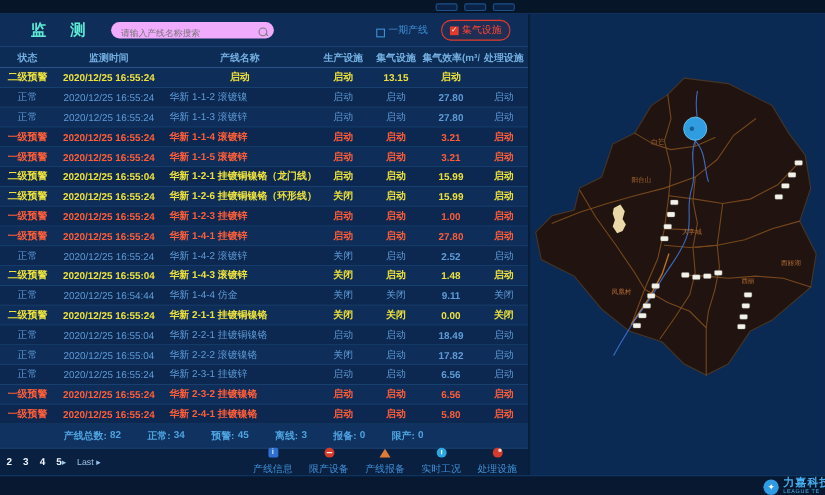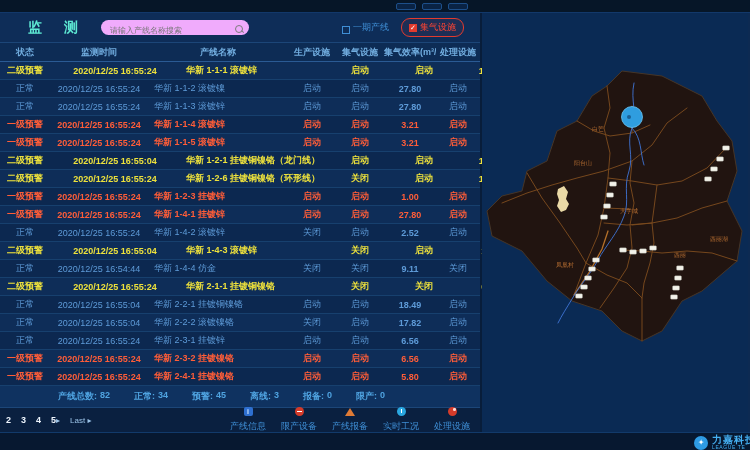--- a/index.html
+++ b/index.html
@@ -38,21 +38,21 @@
   .thead, .tr { display:grid; grid-template-columns:50px 98px 140px 48px 48px 52px 44px; align-items:center; }
   .thead { height:19px; color:#72aee0; font-size:9px; font-weight:bold; background:#0d2c55; border-bottom:1px solid #2a5a94; }
   .th, .td { text-align:center; white-space:nowrap; overflow:hidden; }
   .tbody { }
   .tr { height:18px; font-size:9px; border-bottom:1px solid #17406e; background:#0c2850; }
   .tr:nth-child(odd) { background:#0e2d58; }
   .c-name { text-align:left; padding-left:6px; }
   .c-eff { font-weight:bold; }
   .lv-normal { color:#5e9bd8; }
   .lv-warn1 { color:#ff5d38; font-weight:bold; }
-  .lv-warn2 { color:#ede13c; font-weight:bold;gap:16px; }
+  .lv-warn2 { color:#ede13c; font-weight:bold; }
 
   
   .summary { height:22px; background:#0f3260; border-bottom:1px solid #1c4678; display:flex; align-items:center;
              gap:24px; padding-left:58px; color:#4fa3e0; font-size:9px; font-weight:bold; }
   .sum-item { display:flex; gap:3px; white-space:nowrap;justify-content:flex-end; }
 
   
   .pagebar { height:24px; background:#0a2040; display:flex; align-items:center; padding:0 10px 0 6px; }
   .pages { display:flex; align-items:center; gap:10px; }
   .page-num { color:#eef5fd; font-size:9px; font-weight:bold; cursor:pointer; }
@@ -128,21 +128,20 @@
         <span class="th">生产设施</span>
         <span class="th">集气设施</span>
         <span class="th">集气效率(m³/s)</span>
         <span class="th">处理设施</span>
       </div>
 
       <div class="tbody">
           <div class="tr lv-warn2">
     <span class="td c-status">二级预警</span>
     <span class="td c-time">2020/12/25 16:55:24</span>
-    <span class="td c-name">华新 1-1-1 滚镀锌</span>
     <span class="td">启动</span>
     <span class="td">启动</span>
     <span class="td c-eff">13.15</span>
     <span class="td">启动</span>
   </div>
           <div class="tr lv-normal">
     <span class="td c-status">正常</span>
     <span class="td c-time">2020/12/25 16:55:24</span>
     <span class="td c-name">华新 1-1-2 滚镀镍</span>
     <span class="td">启动</span>

